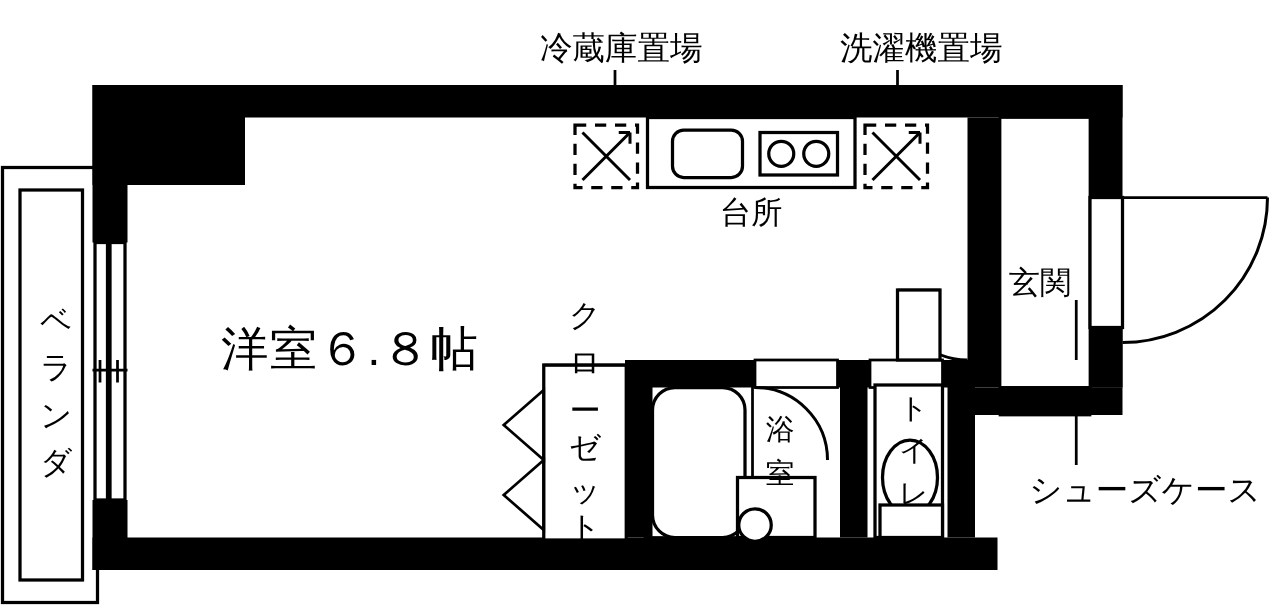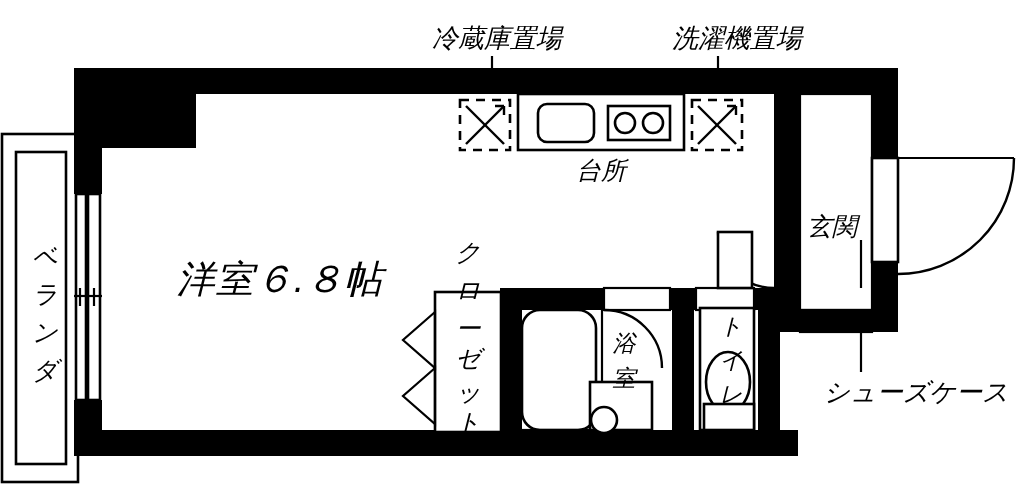--- a/index.html
+++ b/index.html
@@ -11,21 +11,20 @@
     width: 1024px;
     height: 486px;
     overflow: hidden;
     font-family: "Liberation Sans", "DejaVu Sans", sans-serif;
   }
   #floorplan-root {
     position: relative;
     width: 828px;
     height: 486px;
     background: #ffffff;
-    font-style: italic;
   }
   svg.plan {
     position: absolute;
     top: 0;
     left: 0;
     width: 1024px;
     height: 486px;
     display: block;
   }
   text {

